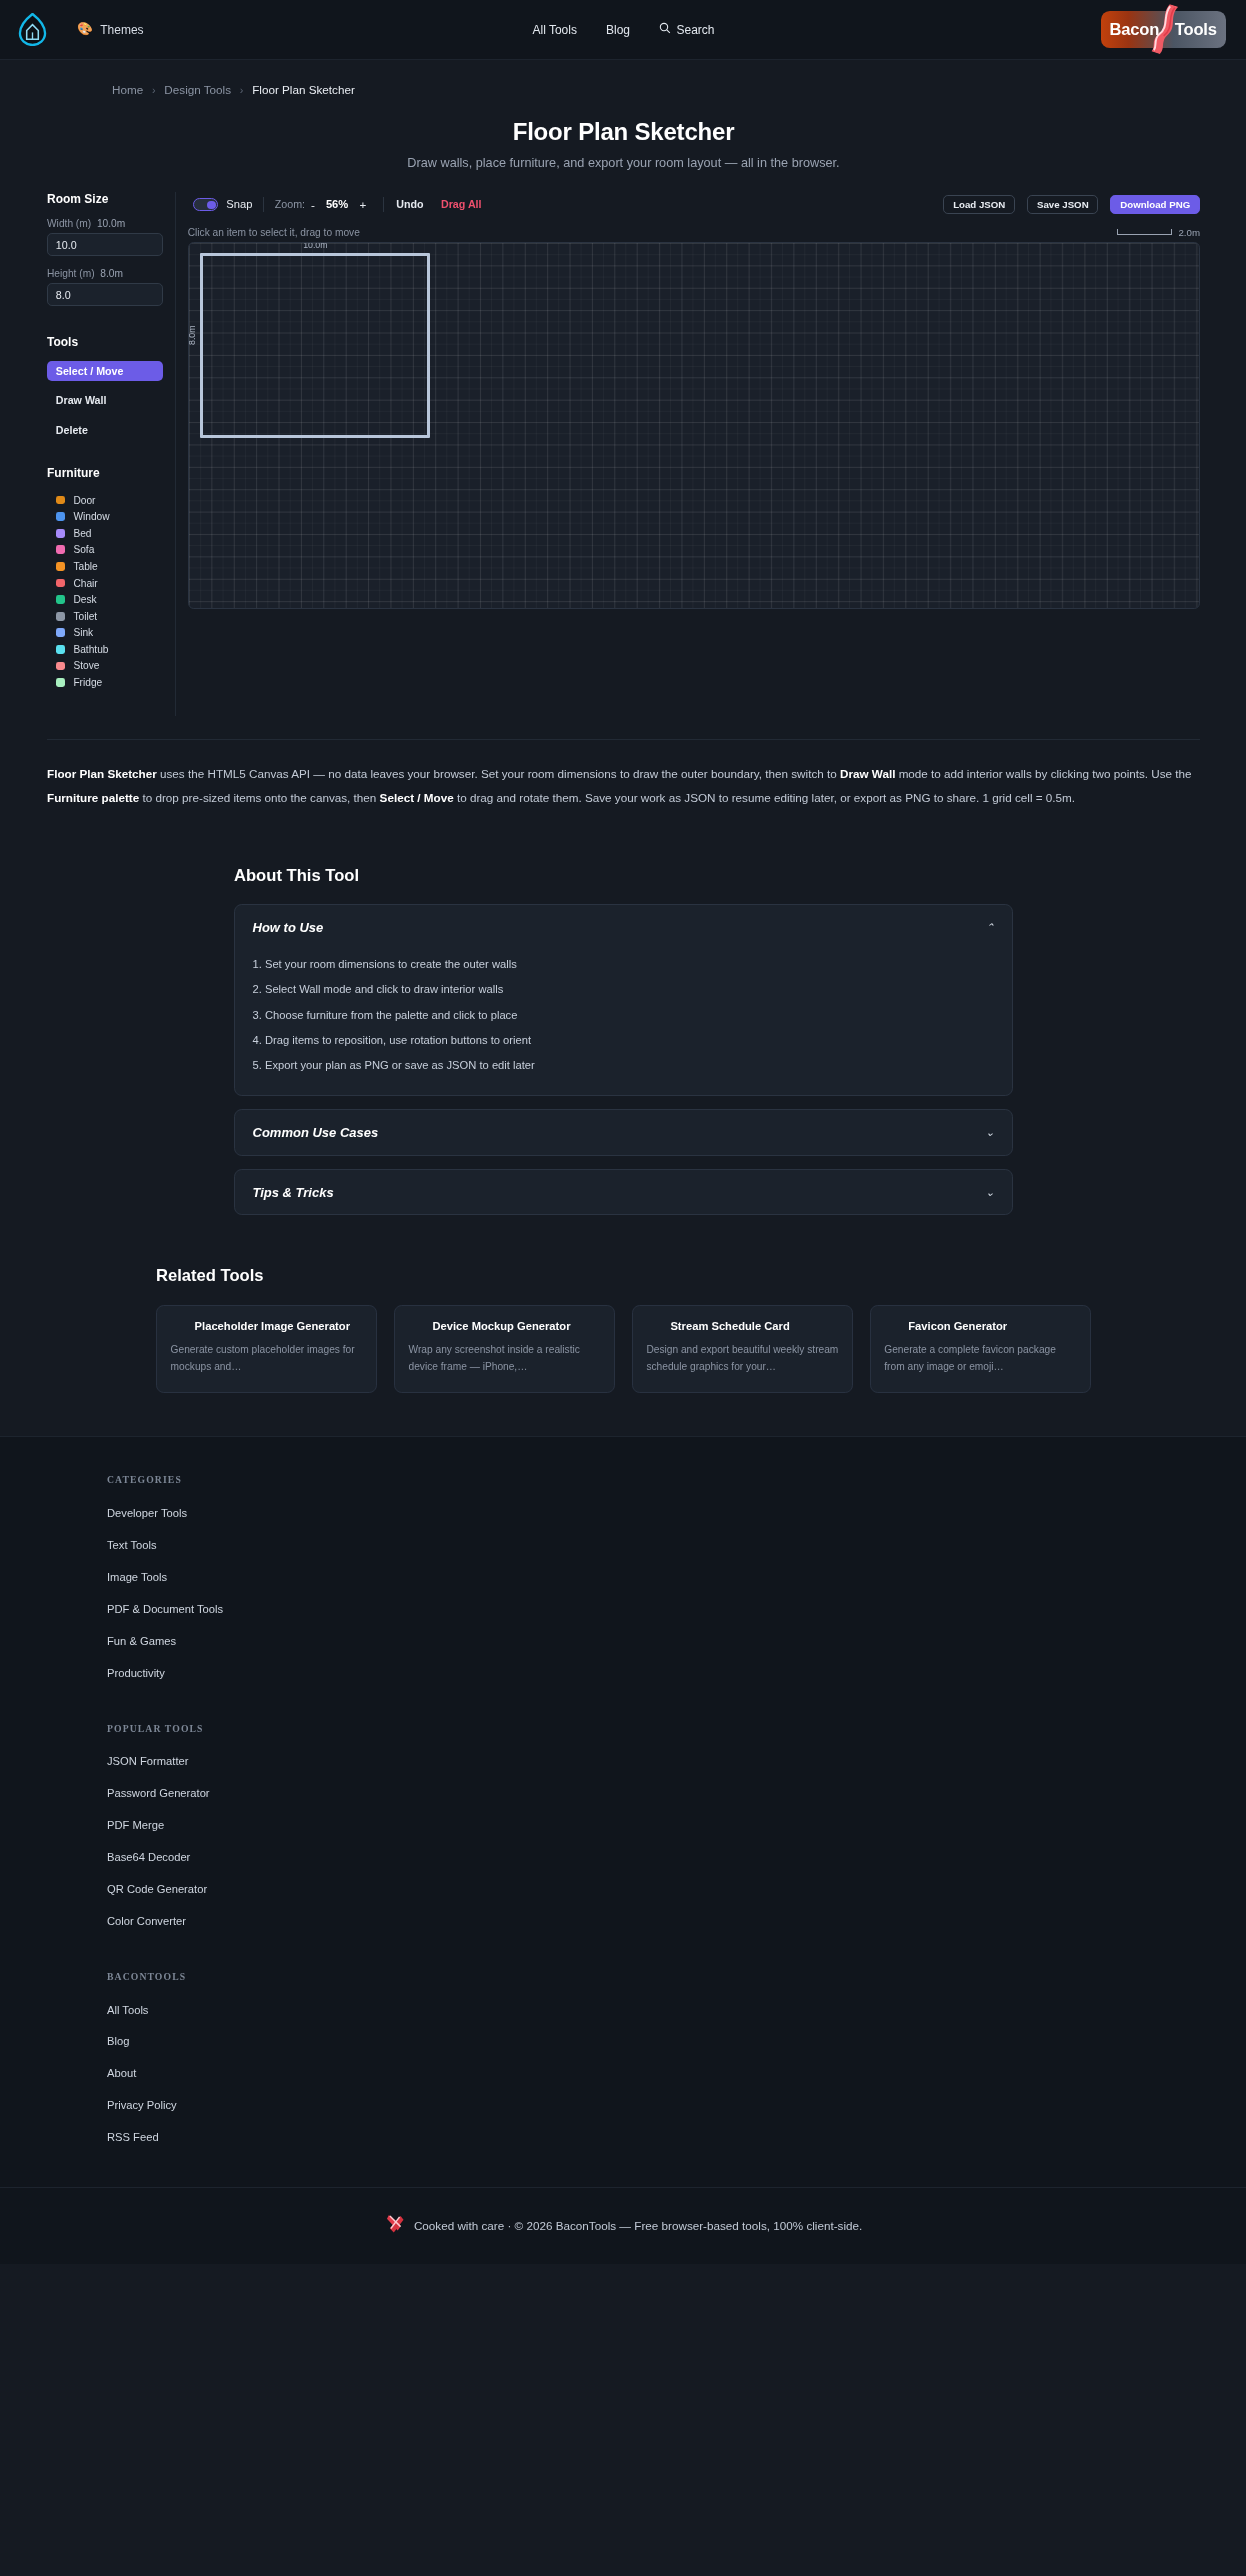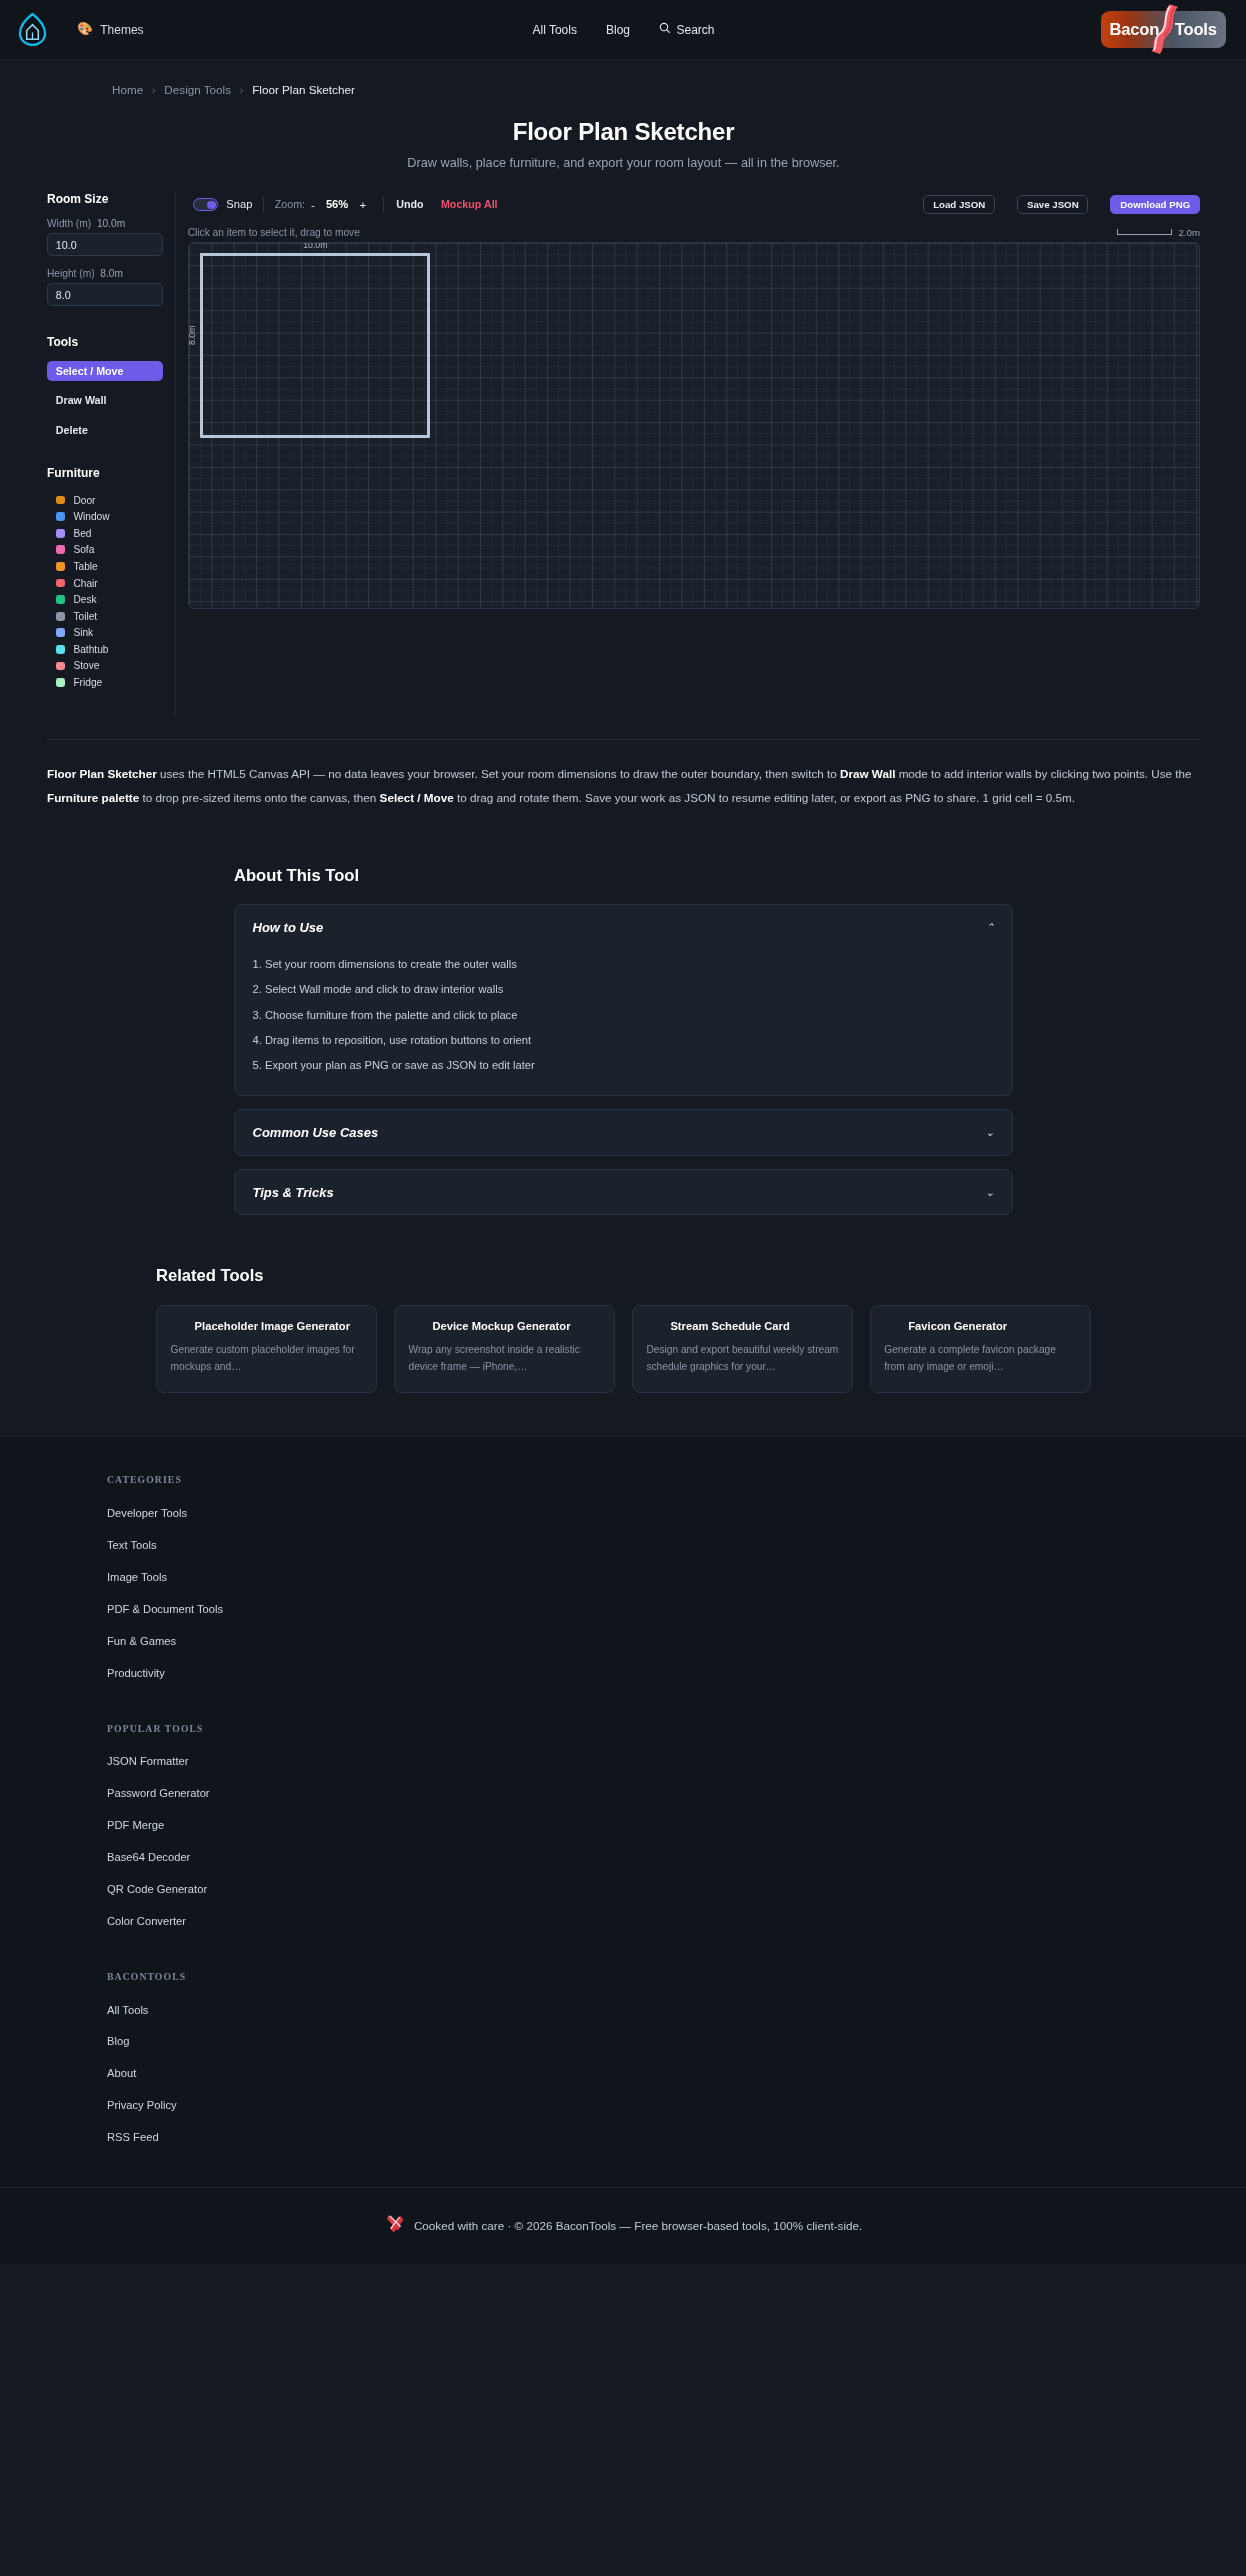--- a/index.html
+++ b/index.html
@@ -192,21 +192,21 @@
     font-size: 11.7px; cursor: pointer; padding: 0 5.8px;
     font-family: "Liberation Sans", sans-serif;
   }
   .zval { font-size: 11.2px; color: #fff; font-weight: 700; min-width: 33px; text-align: center; }
   .linkbtn {
     background: transparent; border: none; font-size: 10.7px; font-weight: 700;
     color: #e6eaf0; cursor: pointer; padding: 0 1.9px;
     font-family: "Liberation Sans", sans-serif;
   }
   .linkbtn.danger { color: #f0506e; }
-  .tb-right { margin-left: auto; display: flex; align-items: center; gap: 22px; }
+  .tb-right { margin-left: auto; display: flex; align-items: center; gap: 12px; }
   .obtn {
     height: 18.5px; padding: 0 8.8px;
     border-radius: 4.9px; border: 1px solid #3a4452;
     background: transparent; color: #e9edf3;
     font-size: 9.7px; font-weight: 700; cursor: pointer;
     font-family: "Liberation Sans", sans-serif;
     display: flex; align-items: center;
   }
   .obtn.primary { background: #6c5ce7; border-color: #6c5ce7; color: #fff; }
 
@@ -469,21 +469,21 @@
             </div>
           <span class="snap-label">Snap</span>
         </div>
         <div class="vdiv"></div>
         <span class="zoom-label">Zoom:</span>
         <button class="zbtn">-</button>
         <span class="zval">56%</span>
         <button class="zbtn">+</button>
         <div class="vdiv"></div>
         <button class="linkbtn">Undo</button>
-        <button class="linkbtn danger" style="margin-left:13.6px">Mockup All</button>
+        <button class="linkbtn danger" style="margin-left:13.6px">Drag All</button>
 
         <div class="tb-right">
           <button class="obtn">Load JSON</button>
           <button class="obtn">Save JSON</button>
           <button class="obtn primary">Download PNG</button>
         </div>
       </div>
 
       <div class="hintrow">
         <span class="canvas-hint">Click an item to select it, drag to move</span>

